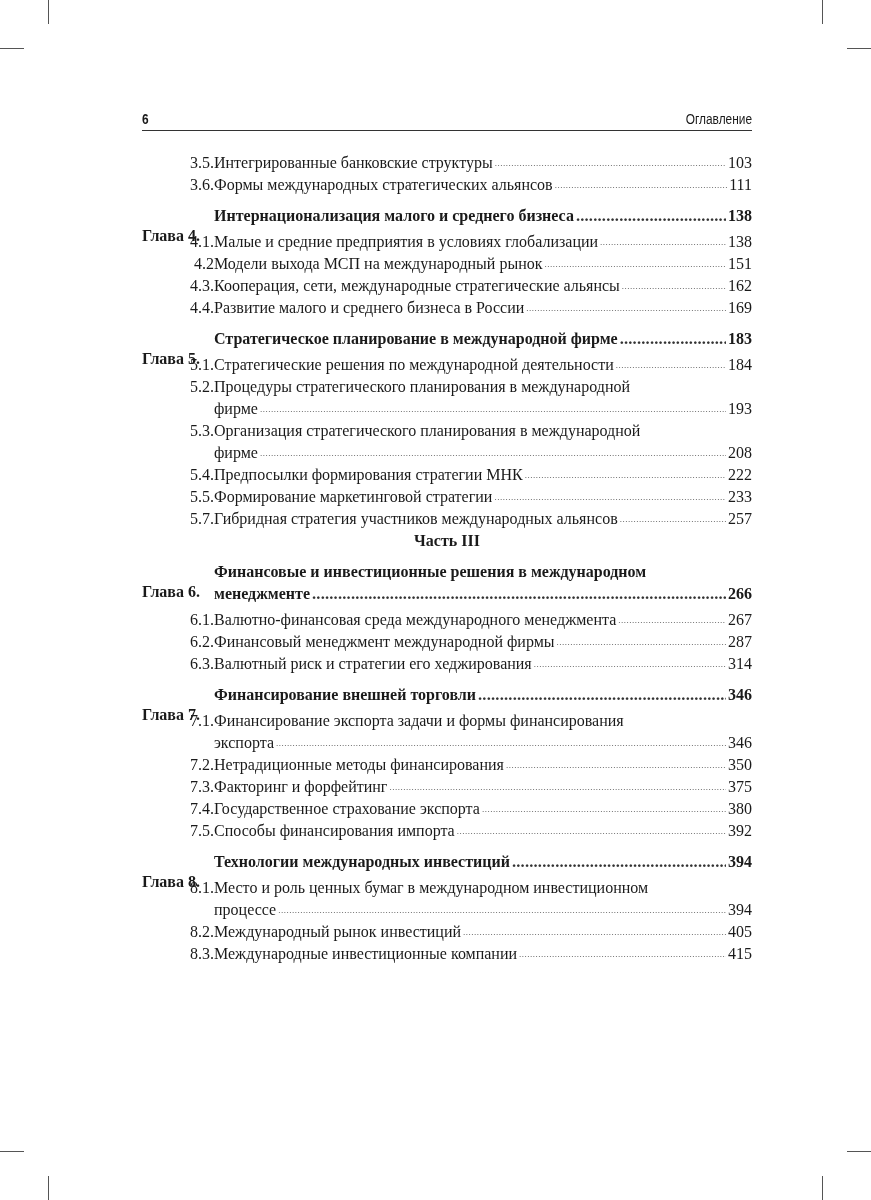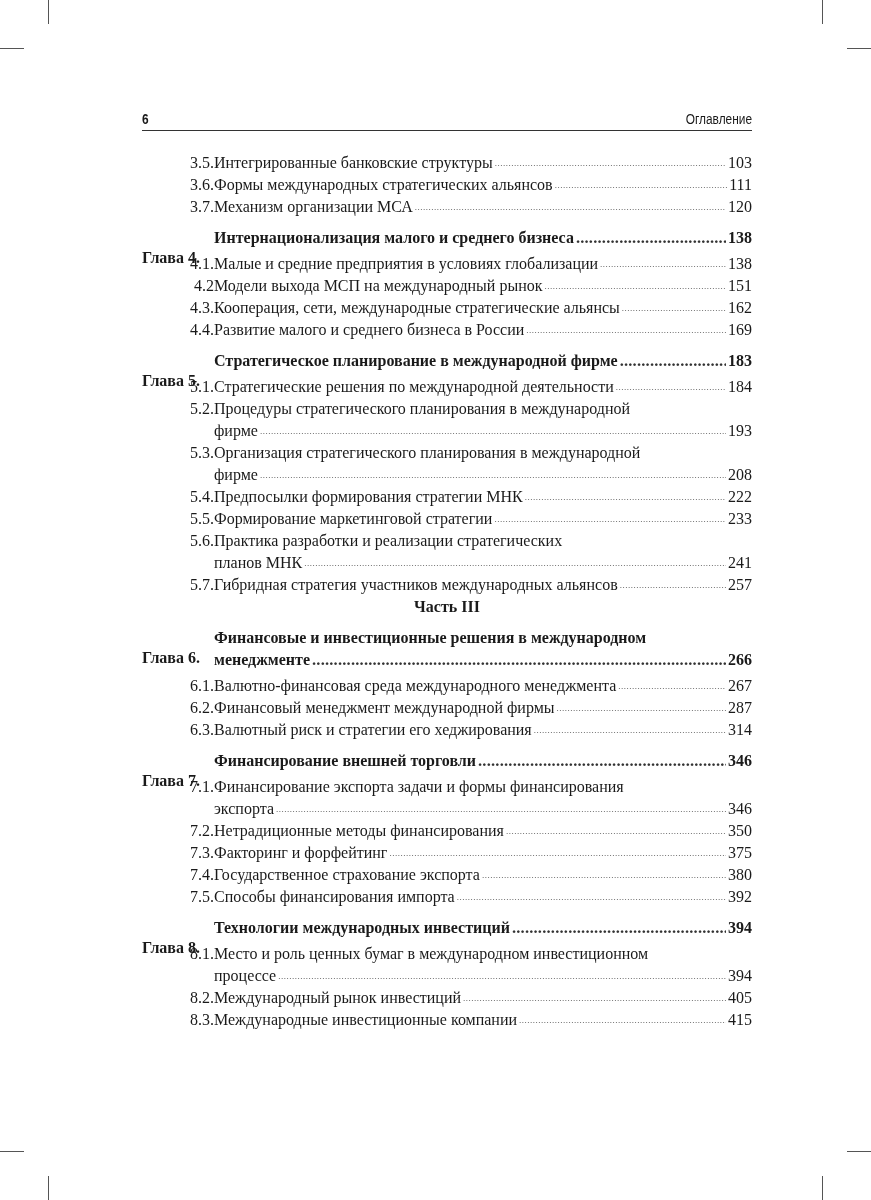--- a/index.html
+++ b/index.html
@@ -58,30 +58,20 @@
       <div class="row sec">
         <span class="num">3.6.</span>
         <div class="body">
           <div class="line">
             <span class="t">Формы международных стратегических альянсов</span>
             <span class="dots"></span>
             <span class="pg">111</span>
           </div>
         </div>
       </div>
-      <div class="row sec">
-        <span class="num">3.7.</span>
-        <div class="body">
-          <div class="line">
-            <span class="t">Механизм организации МСА</span>
-            <span class="dots"></span>
-            <span class="pg">120</span>
-          </div>
-        </div>
-      </div>
       <div class="row chap">
         <span class="num">Глава 4.</span>
         <div class="body">
           <div class="line">
             <span class="t">Интернационализация малого и среднего бизнеса</span>
             <span class="dots"></span>
             <span class="pg">138</span>
           </div>
         </div>
       </div>
@@ -177,31 +167,20 @@
           </div>
         </div>
       </div>
       <div class="row sec">
         <span class="num">5.5.</span>
         <div class="body">
           <div class="line">
             <span class="t">Формирование маркетинговой стратегии</span>
             <span class="dots"></span>
             <span class="pg">233</span>
-          </div>
-        </div>
-      </div>
-      <div class="row sec">
-        <span class="num">5.6.</span>
-        <div class="body">
-          <div class="tline">Практика разработки и реализации стратегических</div>
-          <div class="line">
-            <span class="t">планов МНК</span>
-            <span class="dots"></span>
-            <span class="pg">241</span>
           </div>
         </div>
       </div>
       <div class="row sec">
         <span class="num">5.7.</span>
         <div class="body">
           <div class="line">
             <span class="t">Гибридная стратегия участников международных альянсов</span>
             <span class="dots"></span>
             <span class="pg">257</span>

